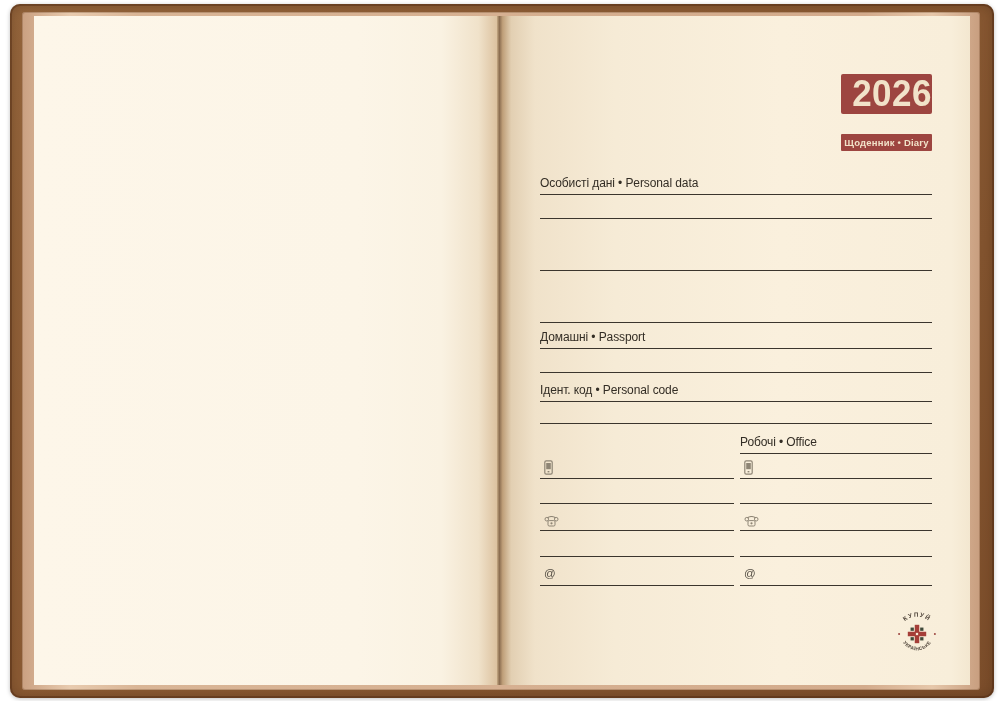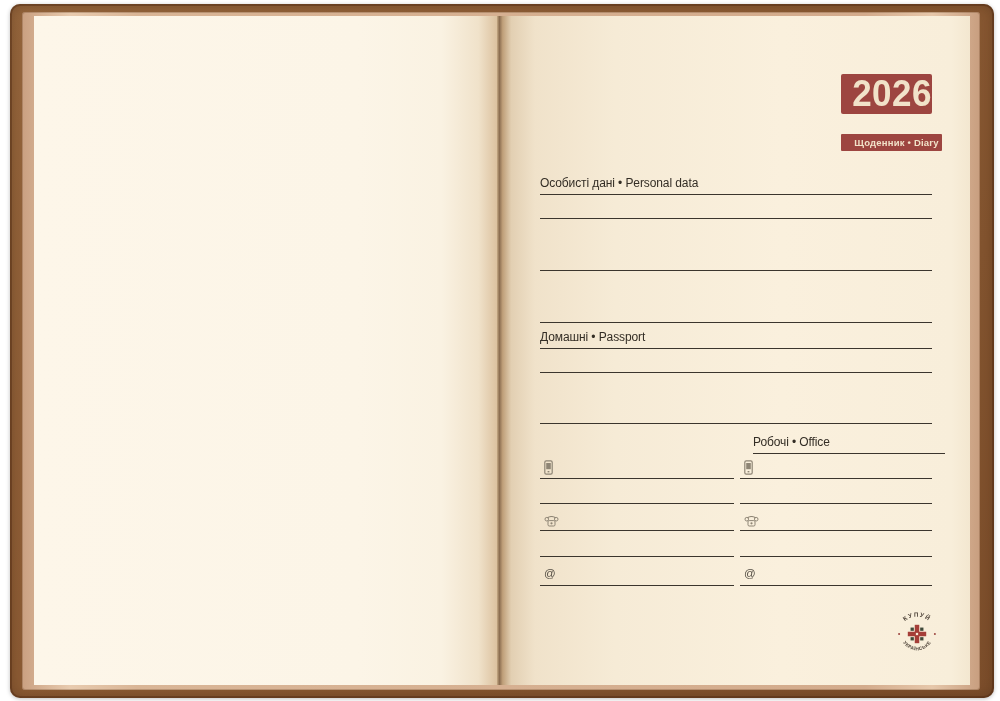--- a/index.html
+++ b/index.html
@@ -17,26 +17,26 @@
          background:linear-gradient(to right,#fdf6e9 0%,#fcf5e7 70%,#faf2e2 88%,#f0e2ca 96%,#dcc2a0 100%);}
   .right-page{position:absolute;left:463px;top:0;right:0;height:100%;
          background:linear-gradient(to right,#c7ab86 0%,#8a6c4f 0.5%,#bf9f79 1.2%,#e2cfb2 3%,#f0e2ca 8%,#f6ebd6 25%,#faf0dd 60%,#f8eeda 96%,#f3e7d0 100%);}
   
   .content{position:absolute;left:0;top:0;width:1000px;height:701px;}
   .year-box{position:absolute;left:841px;top:74px;width:91px;height:40px;background:#9d4540;
          border-radius:2px;display:flex;align-items:center;justify-content:flex-end;}
   .year-box span{font-size:35px;font-weight:bold;color:#f1e2c9;letter-spacing:.5px;transform:scaleY(1.04);}
   .diary-badge{position:absolute;left:841px;top:134px;width:91px;height:17px;background:#9d4540;
          border-radius:1px;display:flex;align-items:center;justify-content:center;
-         font-size:9.5px;font-weight:bold;color:#f1e2c9;letter-spacing:.2px;padding-left:10px;}
+         font-size:9.5px;font-weight:bold;color:#f1e2c9;letter-spacing:.2px;}
   .label{position:absolute;left:540px;width:392px;border-bottom:1.3px solid #3b352d;
          font-size:12px;letter-spacing:-0.1px;color:#332d25;padding-bottom:4px;}
   .rule{position:absolute;left:540px;width:392px;height:0;border-top:1.3px solid #3b352d;}
   .col-label{width:194px;}
-  .col-right{left:740px;width:192px;margin-left:13px;}
+  .col-right{left:740px;width:192px;}
   .rule-left{width:194px;}
   .rule-right{left:740px;width:192px;}
   .icon-row{position:absolute;left:540px;width:194px;border-bottom:1.3px solid #3b352d;}
   .icon-row.right{left:740px;width:192px;}
   .icon-row .ic{position:absolute;left:4px;bottom:3px;}
   .at{position:absolute;left:544px;font-size:11.5px;color:#565046;}
   .at.right{left:744px;}
   .stamp{position:absolute;left:894px;top:611px;width:46px;height:46px;}
 </style>
 </head>
@@ -63,20 +63,21 @@
     <div class="label" style="top:176px">Особисті дані • Personal data</div>
     <div class="rule" style="top:218px"></div>
 
     <div class="rule" style="top:270px"></div>
 
     <div class="rule" style="top:322px"></div>
 
     <div class="label" style="top:330px">Домашні • Passport</div>
     <div class="rule" style="top:372px"></div>
 
+    <div class="label" style="top:383px">Ідент. код • Personal code</div>
     <div class="rule" style="top:423px"></div>
 
     <div class="label col-label col-right" style="top:435px">Робочі • Office</div>
 
     <div class="icon-row" style="top:456px;height:22px">
       <svg class="ic" width="9" height="15" viewBox="0 0 9 15">
         <rect x="0.8" y="0.8" width="7.4" height="13.4" rx="1.4" fill="none" stroke="#8e8575" stroke-width="1.2"></rect>
         <rect x="2.2" y="3" width="4.6" height="6.2" fill="#8e8575"></rect>
         <rect x="3.6" y="11" width="1.8" height="1.4" fill="#8e8575"></rect>
       </svg>

